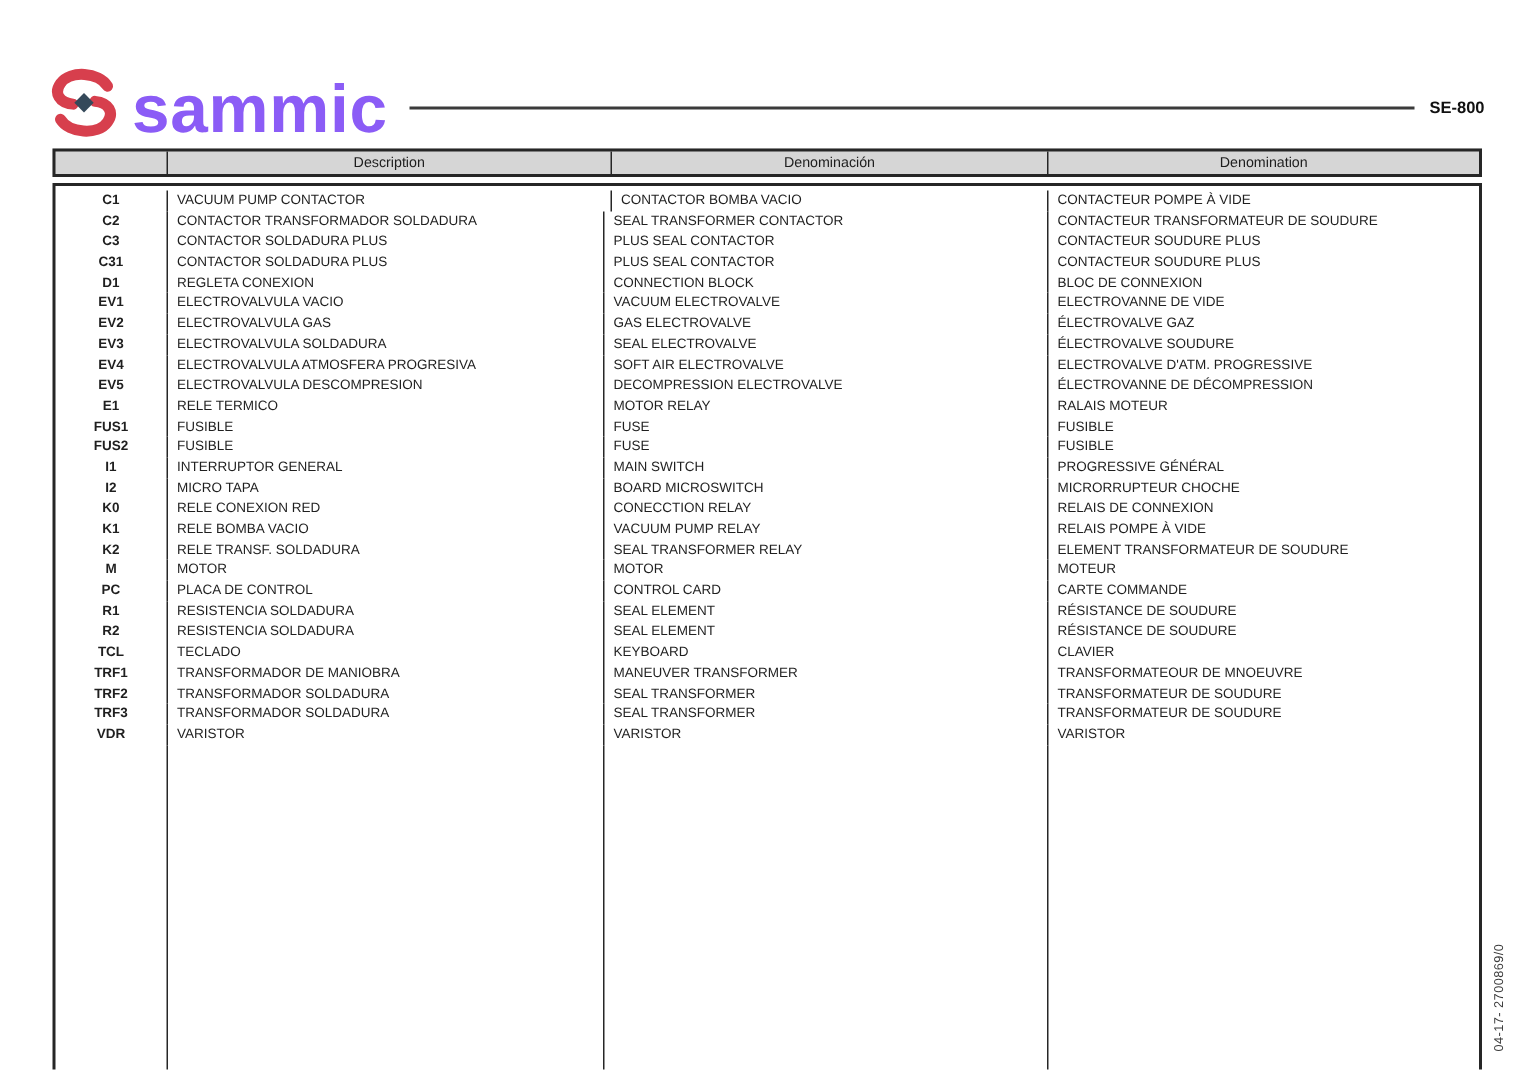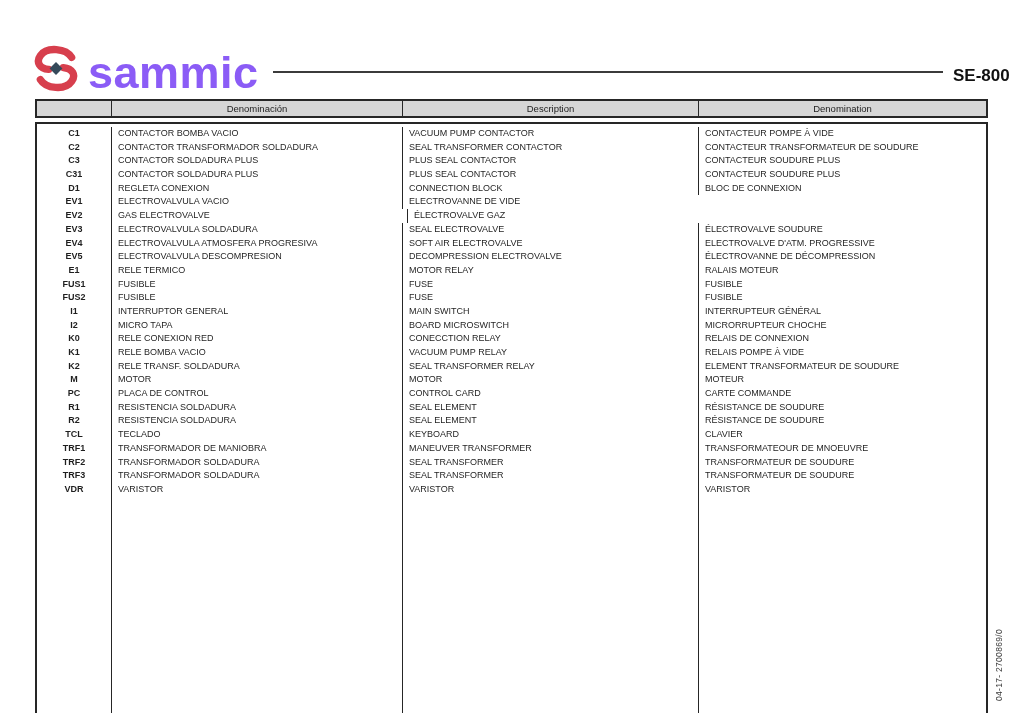--- a/index.html
+++ b/index.html
@@ -18,21 +18,21 @@
     position:absolute; left:88px; top:50px;
     font-size:45px; font-weight:bold; letter-spacing:0.5px;
     color:#8b5cf6; line-height:1;
   }
   .header-rule {
     position:absolute; left:273px; top:71px;
     width:670px; height:2px; background:#3b3b3b;
   }
   .model-label {
     position:absolute; left:953px; top:66px;
-    font-size:17px; font-weight:bold; color:#111;
+    font-size:11px; font-weight:bold; color:#111;
   }
 
   
   .thead {
     position:absolute; left:35px; top:99px;
     width:953px; height:19px;
     background:#d6d6d6;
     border:2px solid #262626;
     box-sizing:border-box;
     display:flex;
@@ -84,31 +84,31 @@
   <path d="M 84 26 C 72 6, 30 2, 16 22 C 6 36, 14 50, 34 52" fill="none" stroke="#d73f4d" stroke-width="16" stroke-linecap="round"></path>
   <path d="M 16 74 C 28 94, 70 98, 84 78 C 94 64, 86 50, 66 48" fill="none" stroke="#d73f4d" stroke-width="16" stroke-linecap="round"></path>
   <polygon points="50,36 64,50 50,64 36,50" fill="#35495a"></polygon>
 </svg>
 <div class="brand-text">sammic</div>
 <div class="header-rule"></div>
 <div class="model-label">SE-800</div>
 
 <div class="thead">
   <div class="hc hc0"></div>
+  <div class="hc hc2">Description</div>
   <div class="hc hc1">Denominación</div>
-  <div class="hc hc2">Description</div>
   <div class="hc hc3">Denomination</div>
 </div>
 
 <div class="tbody">
 
   <div class="trow">
     <div class="c c0">C1</div>
+    <div class="c c2">VACUUM PUMP CONTACTOR</div>
     <div class="c c1">CONTACTOR BOMBA VACIO</div>
-    <div class="c c2">VACUUM PUMP CONTACTOR</div>
     <div class="c c3">CONTACTEUR POMPE À VIDE</div>
   </div>
 
   <div class="trow">
     <div class="c c0">C2</div>
     <div class="c c1">CONTACTOR TRANSFORMADOR SOLDADURA</div>
     <div class="c c2">SEAL TRANSFORMER CONTACTOR</div>
     <div class="c c3">CONTACTEUR TRANSFORMATEUR DE SOUDURE</div>
   </div>
 
@@ -129,25 +129,27 @@
   <div class="trow">
     <div class="c c0">D1</div>
     <div class="c c1">REGLETA CONEXION</div>
     <div class="c c2">CONNECTION BLOCK</div>
     <div class="c c3">BLOC DE CONNEXION</div>
   </div>
 
   <div class="trow">
     <div class="c c0">EV1</div>
     <div class="c c1">ELECTROVALVULA VACIO</div>
+    <div class="c c2">VACUUM ELECTROVALVE</div>
     <div class="c c3">ELECTROVANNE DE VIDE</div>
   </div>
 
   <div class="trow">
     <div class="c c0">EV2</div>
+    <div class="c c1">ELECTROVALVULA GAS</div>
     <div class="c c2">GAS ELECTROVALVE</div>
     <div class="c c3">ÉLECTROVALVE GAZ</div>
   </div>
 
   <div class="trow">
     <div class="c c0">EV3</div>
     <div class="c c1">ELECTROVALVULA SOLDADURA</div>
     <div class="c c2">SEAL ELECTROVALVE</div>
     <div class="c c3">ÉLECTROVALVE SOUDURE</div>
   </div>
@@ -184,21 +186,21 @@
     <div class="c c0">FUS2</div>
     <div class="c c1">FUSIBLE</div>
     <div class="c c2">FUSE</div>
     <div class="c c3">FUSIBLE</div>
   </div>
 
   <div class="trow">
     <div class="c c0">I1</div>
     <div class="c c1">INTERRUPTOR GENERAL</div>
     <div class="c c2">MAIN SWITCH</div>
-    <div class="c c3">INTERRUPTEUR GÉNÉRAL</div>
+    <div class="c c3">PROGRESSIVE GÉNÉRAL</div>
   </div>
 
   <div class="trow">
     <div class="c c0">I2</div>
     <div class="c c1">MICRO TAPA</div>
     <div class="c c2">BOARD MICROSWITCH</div>
     <div class="c c3">MICRORRUPTEUR CHOCHE</div>
   </div>
 
   <div class="trow">

